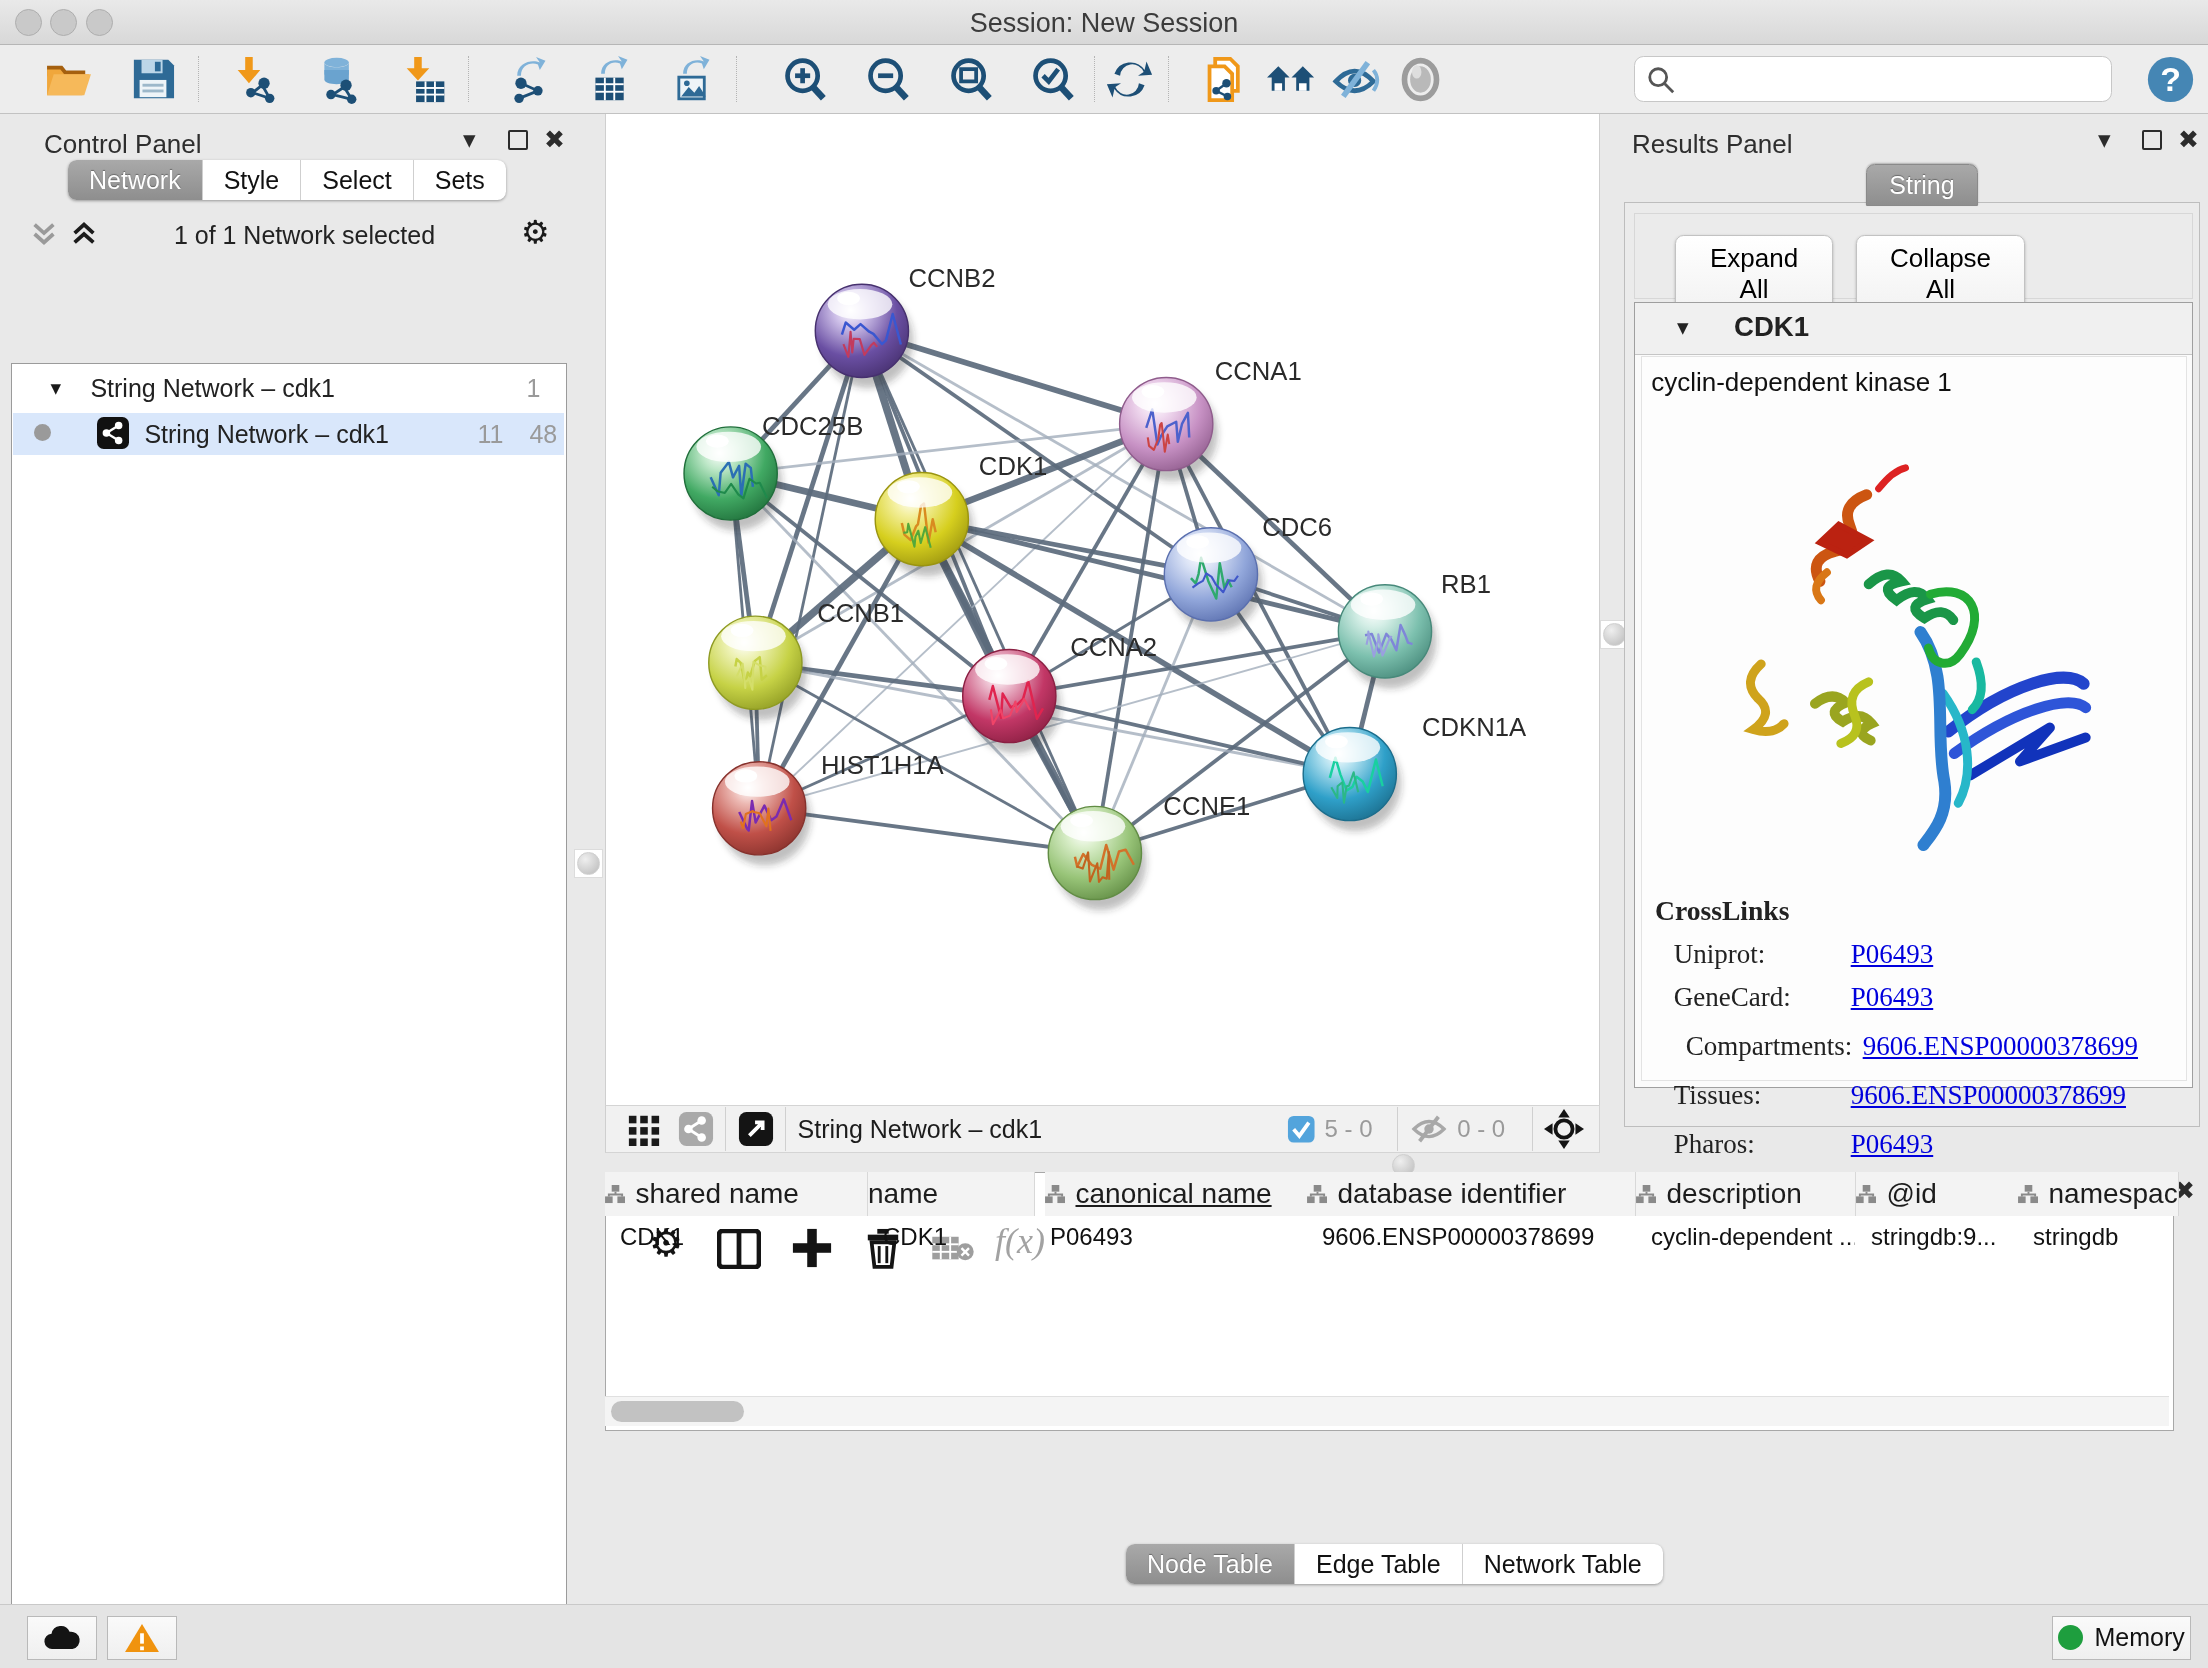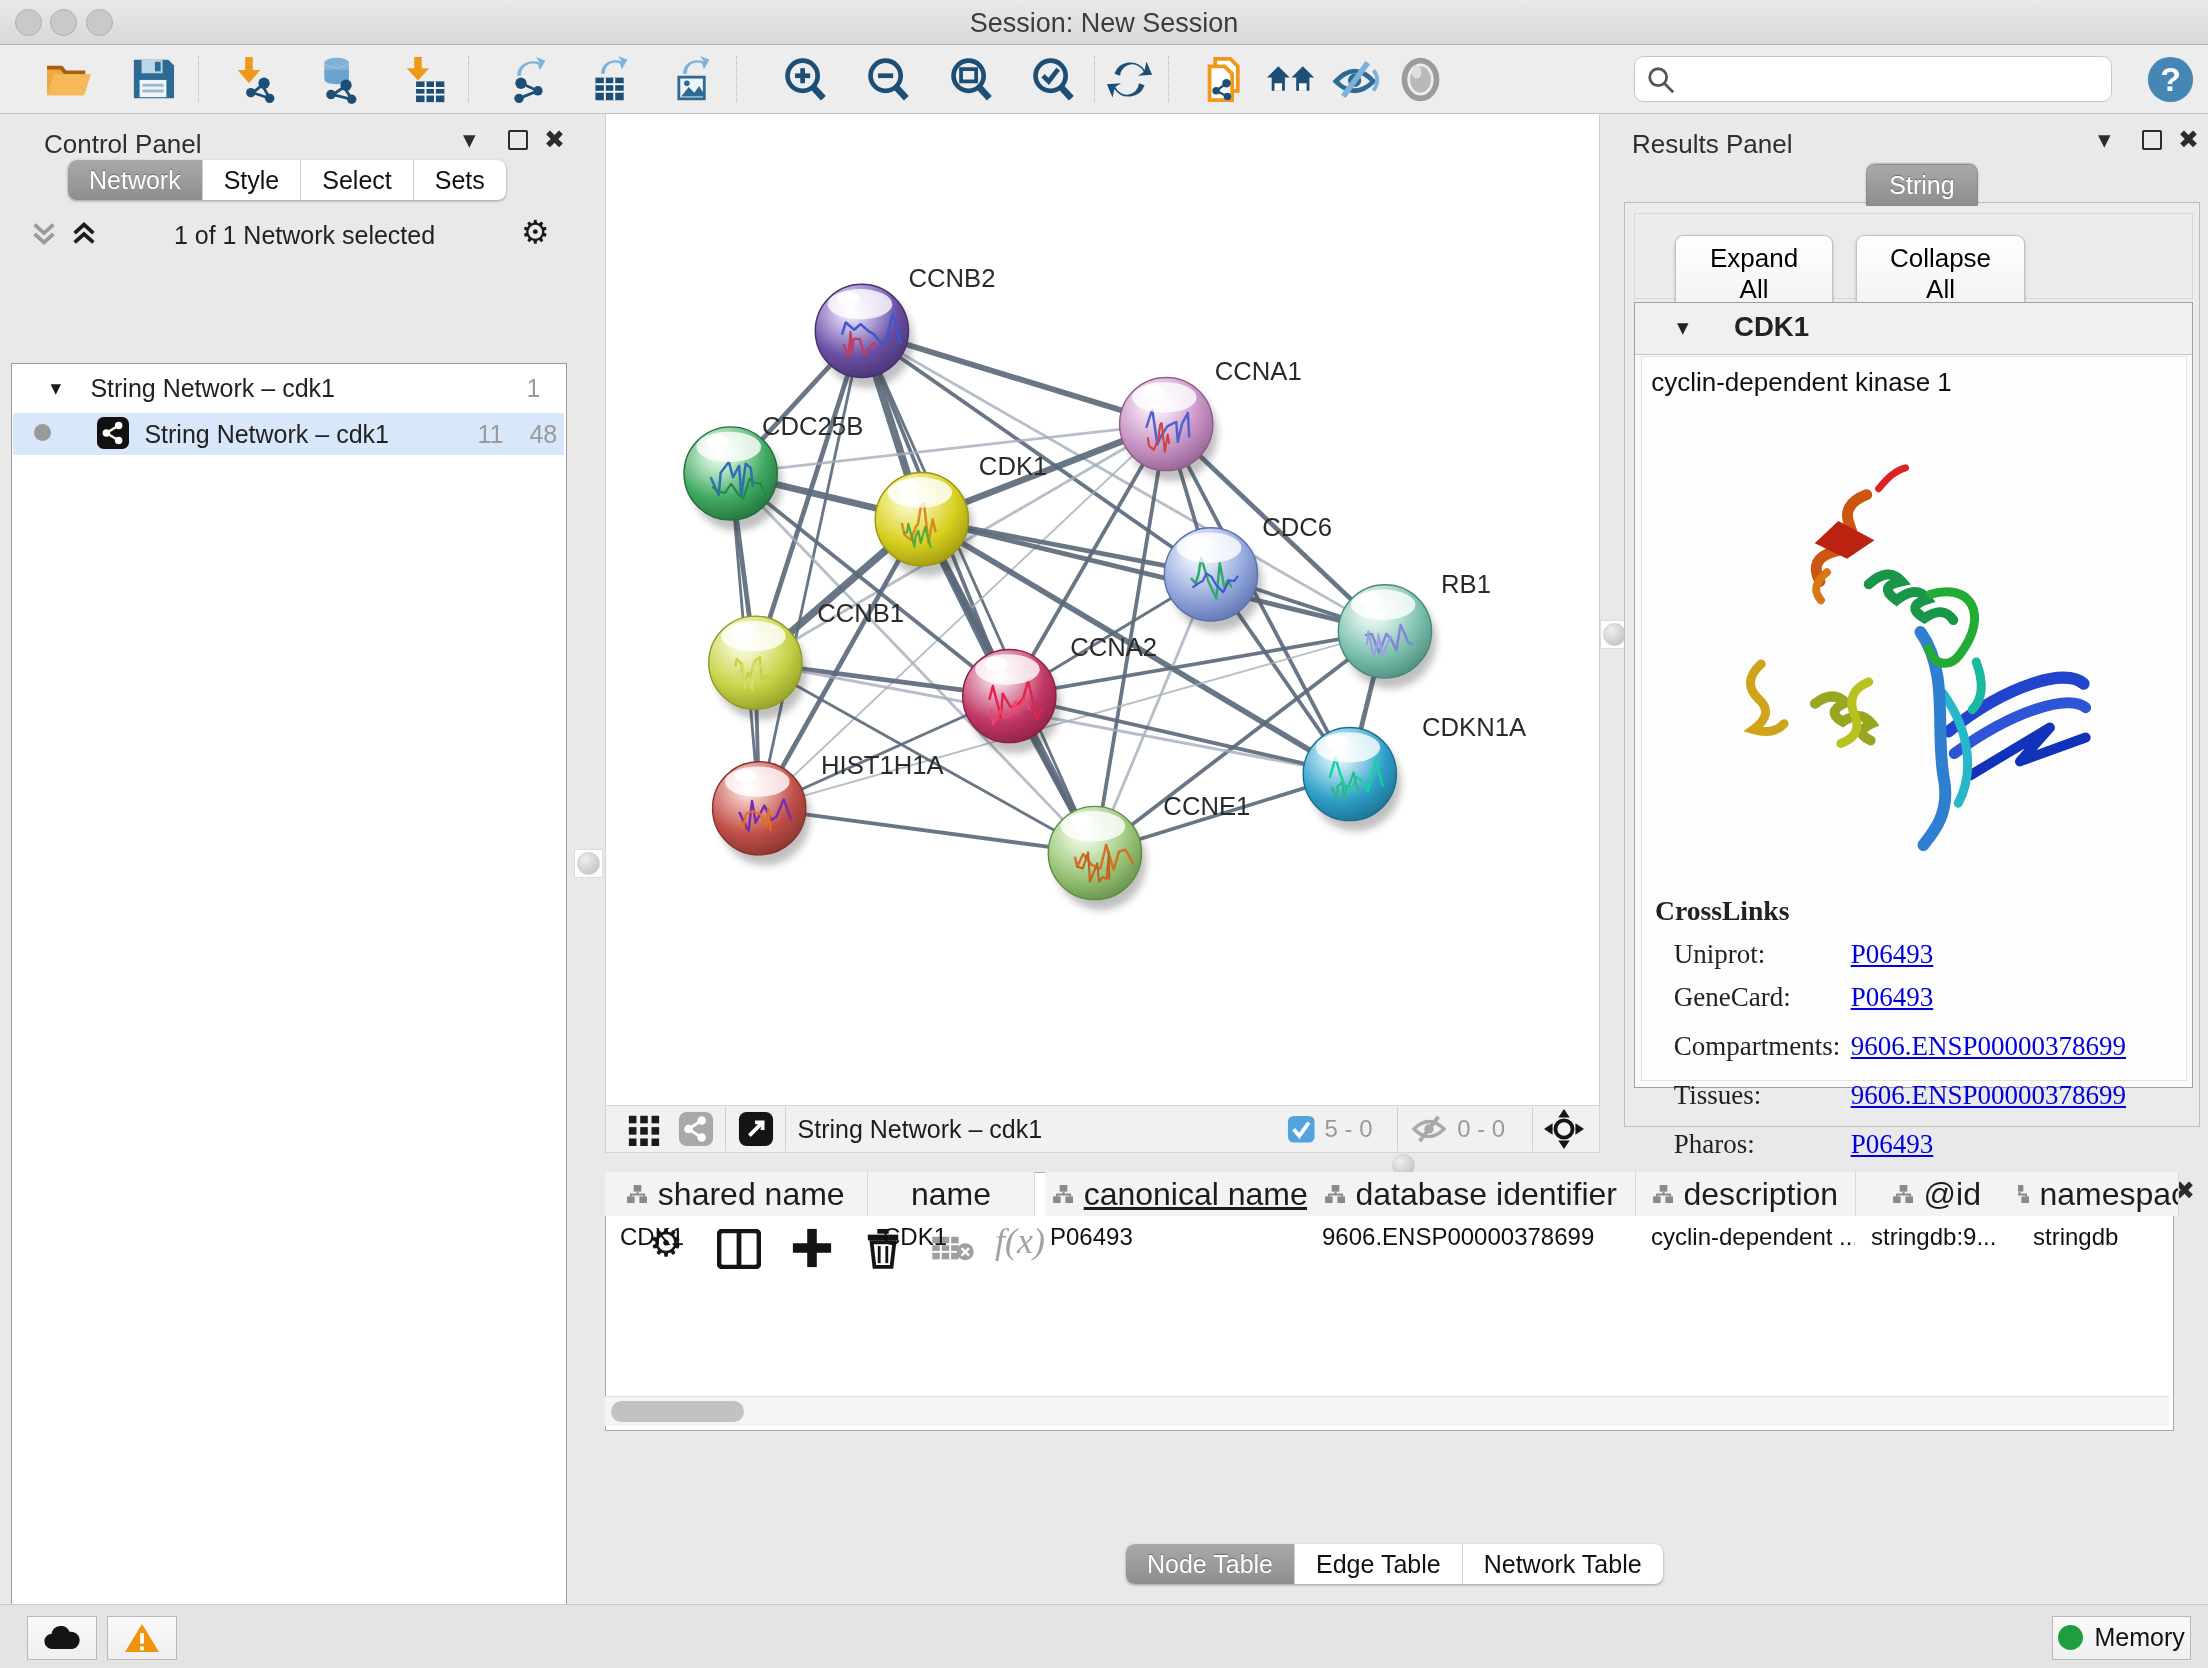--- a/index.html
+++ b/index.html
@@ -45,21 +45,21 @@
   #rp-btnbox{left:1634px;top:213px;width:557px;height:84px;border:1.9px groove #d7d7d7;}
   .rp-btn{background:linear-gradient(#ffffff,#f2f2f2);border:1px solid #c2c2c2;border-radius:8.6px;
           font-size:26px;padding:6.7px 25px;box-shadow:0 1.9px 2.9px rgba(0,0,0,.25);cursor:pointer;}
   #rp-section{left:1634px;top:302px;width:557px;height:784px;border:1.9px solid #9f9f9f;background:#fbfbfb;}
   #rp-sec-head{left:0;top:0;width:100%;height:51px;background:#f0f0f0;border-bottom:1px solid #c5c5c5;}
   .serif{font-family:"Liberation Serif","DejaVu Serif",serif;}
   .xlink{color:#0000dd;text-decoration:underline;cursor:pointer;}
   
   #tp-frame{left:623px;top:1294px;width:1567px;height:257px;background:#fff;border:1.9px solid #a8a8a8;overflow:hidden;}
   .th-cell{position:absolute;top:0;height:44px;background:#f3f3f3;border-right:1px solid #d8d8d8;
-           display:flex;align-items:center;justify-content:center;font-size:32px;color:#1c1c1c;overflow:hidden;white-space:nowrap;}
+           display:flex;align-items:center;font-size:28px;color:#1c1c1c;overflow:hidden;white-space:nowrap;}
   .td-cell{position:absolute;top:45px;height:40px;font-size:24px;color:#111;display:flex;align-items:center;
            padding-left:15px;box-sizing:border-box;overflow:hidden;white-space:nowrap;}
   #tp-scroll{left:0px;top:224px;width:1564px;height:28.5px;background:#f4f4f4;border-top:1px solid #e0e0e0;}
   #tp-thumb{left:5.7px;top:3.8px;width:133px;height:21px;border-radius:10.5px;background:#c2c2c2;}
   
   #statusbar{left:0;top:1604px;width:2208px;height:65px;background:#e4e4e4;border-top:1px solid #c9c9c9;}
   .sb-btn{top:10.5px;height:42px;background:linear-gradient(#fafafa,#efefef);border:1.9px solid #b9b9b9;
           display:flex;align-items:center;justify-content:center;cursor:pointer;}
   svg{display:block;}
   text{font-family:"Liberation Sans","DejaVu Sans",sans-serif;}
@@ -653,21 +653,21 @@
     <div id="xlinks" class="abs" style="left:32px;top:582px;width:504px;">
         <div class="serif" style="display: flex; margin-bottom: 12px; font-size: 27px;">
           <span style="width: 177px;">Uniprot:</span>
           <a class="xlink serif">P06493</a>
         </div>
         <div class="serif" style="display: flex; margin-bottom: 18px; font-size: 27px;">
           <span style="width: 177px;">GeneCard:</span>
           <a class="xlink serif">P06493</a>
         </div>
         <div class="serif" style="display: flex; margin-bottom: 18px; font-size: 27px;">
-          <span style="width: 177px;">Compartments:</span>
+          <span style="width: 177px; margin-left: 12px;">Compartments:</span>
           <a class="xlink serif">9606.ENSP00000378699</a>
         </div>
         <div class="serif" style="display: flex; margin-bottom: 18px; font-size: 27px;">
           <span style="width: 177px;">Tissues:</span>
           <a class="xlink serif">9606.ENSP00000378699</a>
         </div>
         <div class="serif" style="display: flex; margin-bottom: 18px; font-size: 27px;">
           <span style="width: 177px;">Pharos:</span>
           <a class="xlink serif">P06493</a>
         </div>

